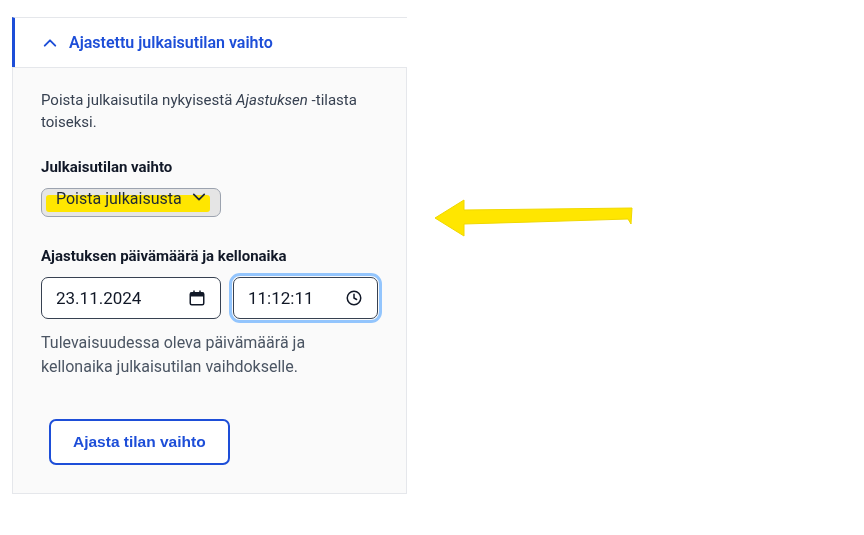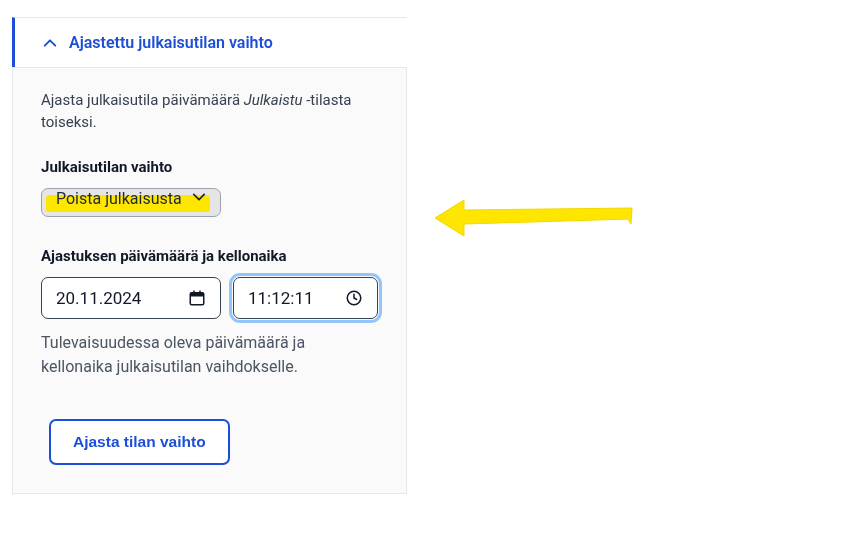--- a/index.html
+++ b/index.html
@@ -155,40 +155,40 @@
       <svg viewBox="0 0 16 16" width="14" height="14">
           <path d="M2 11 L8 5 L14 11" stroke="currentColor" stroke-width="2.2" fill="none" stroke-linecap="round" stroke-linejoin="round"></path>
         </svg>
     </span>
     <span class="panel-title">Ajastettu julkaisutilan vaihto</span>
   </div>
 
   <div class="panel-body">
 
     <p class="desc">
-      <span>Ajasta julkaisutila päivämäärä </span><em>Julkaistu</em><span> -tilasta toiseksi.</span>
+      <span>Poista julkaisutila nykyisestä </span><em>Ajastuksen</em><span> -tilasta toiseksi.</span>
     </p>
 
     <label class="field-label">Julkaisutilan vaihto</label>
 
     <div class="select-wrap">
       <span class="highlight"></span>
       <span class="select-text">Poista julkaisusta</span>
       <span class="select-chev">
         <svg viewBox="0 0 16 16" width="14" height="14">
             <path d="M2 5 L8 11 L14 5" stroke="currentColor" stroke-width="2" fill="none" stroke-linecap="round" stroke-linejoin="round"></path>
           </svg>
       </span>
     </div>
 
     <label class="field-label">Ajastuksen päivämäärä ja kellonaika</label>
 
     <div class="date-row">
       <div class="input date-input">
-        <span>20.11.2024</span>
+        <span>23.11.2024</span>
         <span class="icon">
           <svg viewBox="0 0 24 24" width="18" height="18">
               <rect x="3" y="5" width="18" height="16" rx="2" fill="none" stroke="currentColor" stroke-width="2"></rect>
               <rect x="3" y="5" width="18" height="5" fill="currentColor"></rect>
               <line x1="8" y1="2" x2="8" y2="7" stroke="currentColor" stroke-width="2"></line>
               <line x1="16" y1="2" x2="16" y2="7" stroke="currentColor" stroke-width="2"></line>
             </svg>
         </span>
       </div>
       <div class="input time-input">

